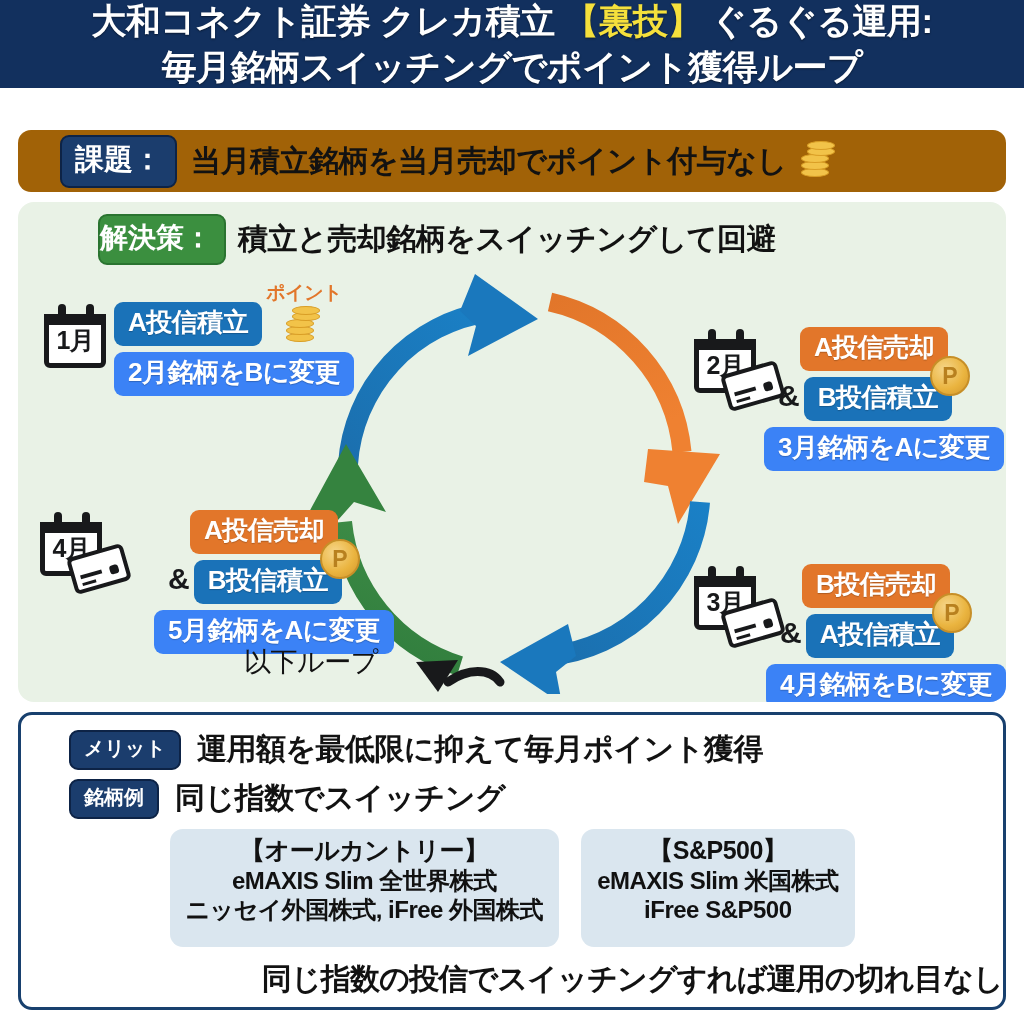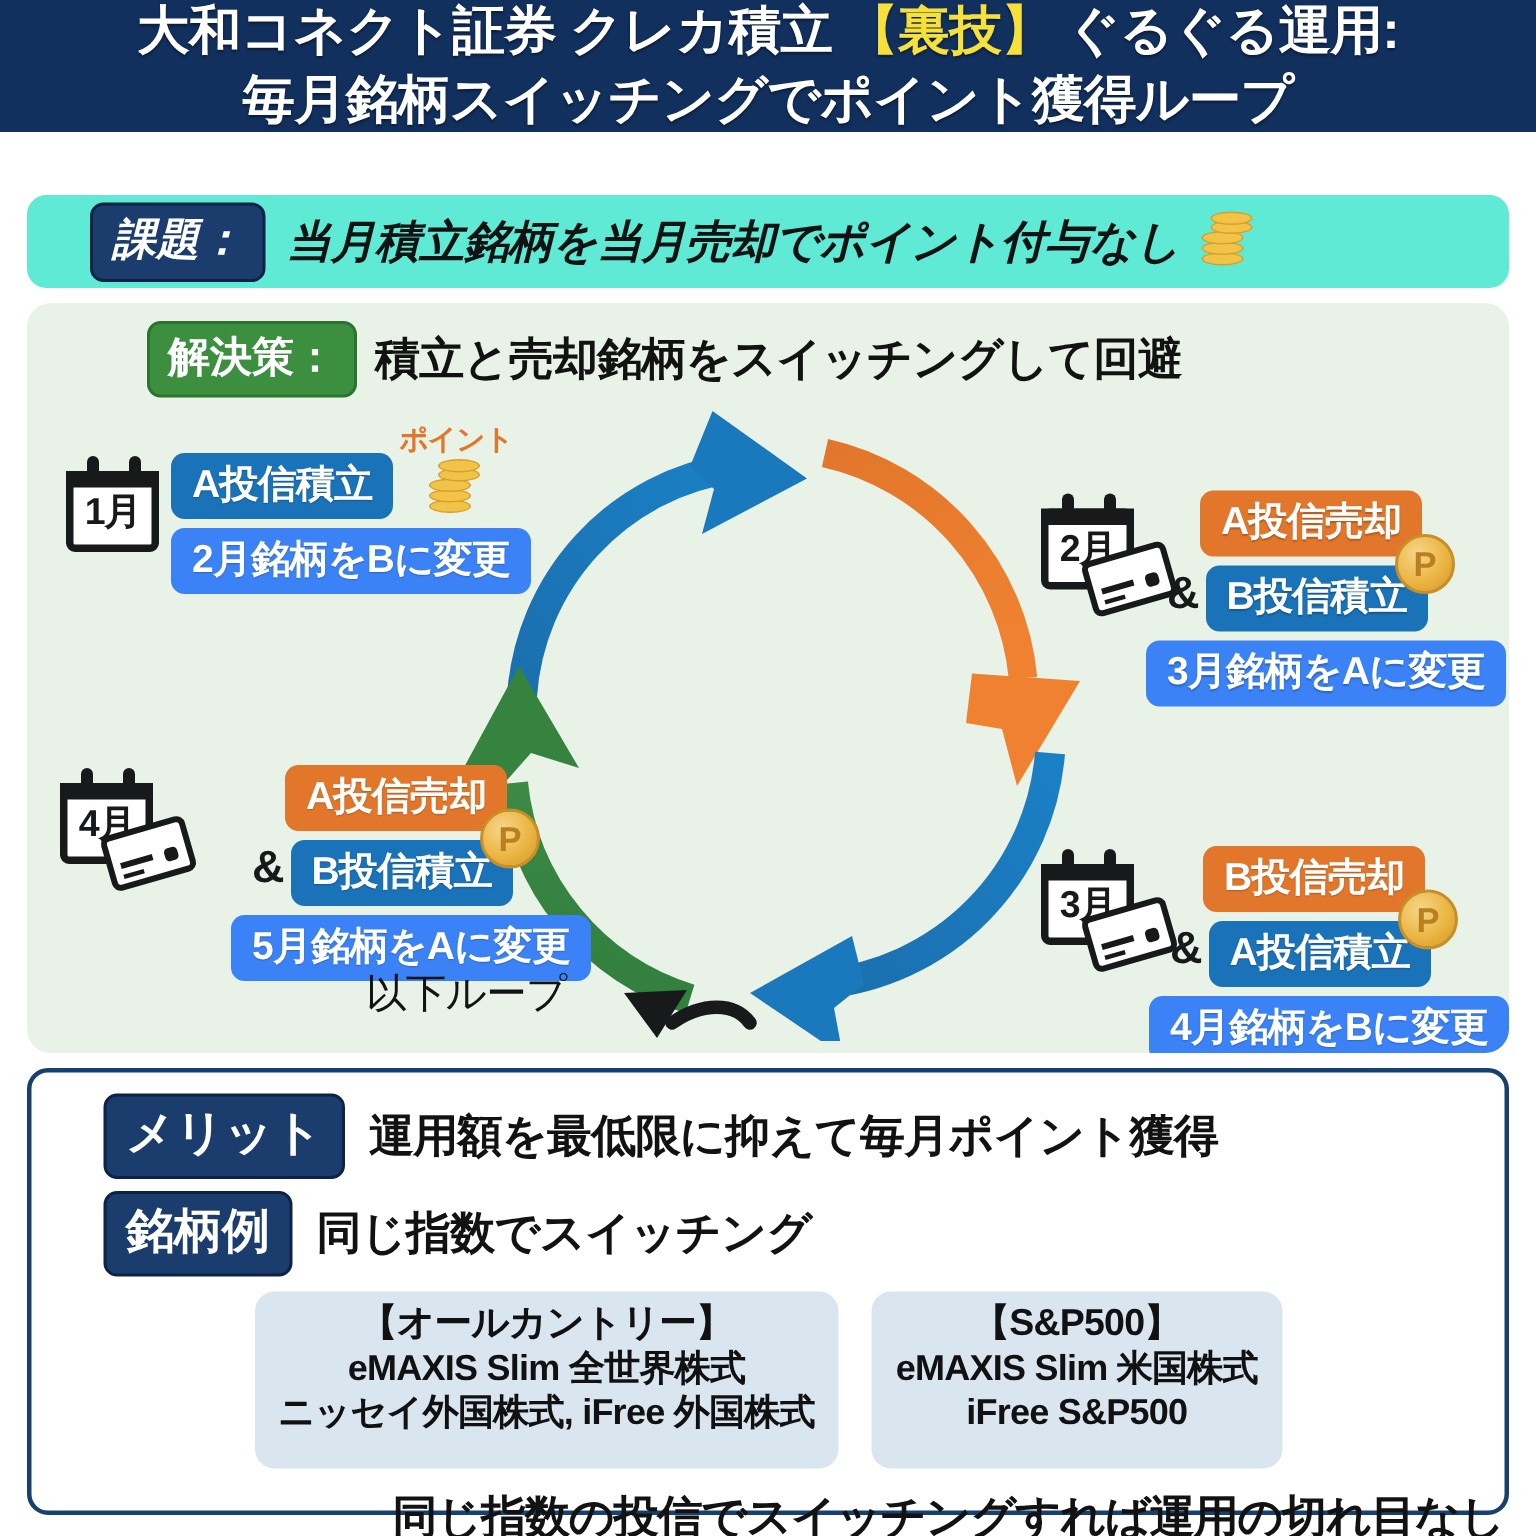--- a/index.html
+++ b/index.html
@@ -42,27 +42,26 @@
     text-shadow: 0 1px 2px rgba(0,0,0,.45);
   }
   .hl-accent { color: #f5e03c; }
 
   
   .problem-panel {
     position: absolute;
     left: 18px; top: 130px;
     width: 988px;
     height: 62px;
-    background: #5eead4;
+    background: #a16207;
     border-radius: 13px;
     display: flex;
     align-items: center;
     padding: 0 16px 0 42px;
     gap: 14px;
-    font-style: italic;
   }
   .badge {
     display: inline-flex;
     align-items: center;
     justify-content: center;
     font-weight: 700;
     color: #ffffff;
     white-space: nowrap;
     border-radius: 9px;
   }
@@ -113,21 +112,21 @@
     position: absolute;
     left: 80px; top: 12px;
     display: flex;
     align-items: center;
     gap: 12px;
   }
   .badge-green {
     background: #3b8f3f;
     border: 2px solid #2a7430;
     font-size: 28px;
-    padding: 3px 12px 6px 12px;
+    padding: 3px 12px 6px 0;
   }
   .solution-head .panel-text { font-size: 30px; }
 
   
   .cycle-svg {
     position: absolute;
     left: 282px; top: 62px;
     width: 460px; height: 430px;
   }
 
@@ -254,21 +253,21 @@
     align-items: center;
     gap: 16px;
     padding-left: 48px;
   }
   .brow.r1 { margin-top: 14px; }
   .brow.r2 { margin-top: 8px; }
   .brow .panel-text { font-size: 30px; }
   .badge-navy2 {
     background: #1b3d6d;
     border: 2px solid #0d2346;
-    font-size: 32px;
+    font-size: 20px;
     padding: 3px 13px 6px 13px;
   }
   .fund-row {
     display: flex;
     gap: 22px;
     padding: 10px 40px 0 40px;
     justify-content: center;
   }
   .fund-box {
     background: #dae6ef;

